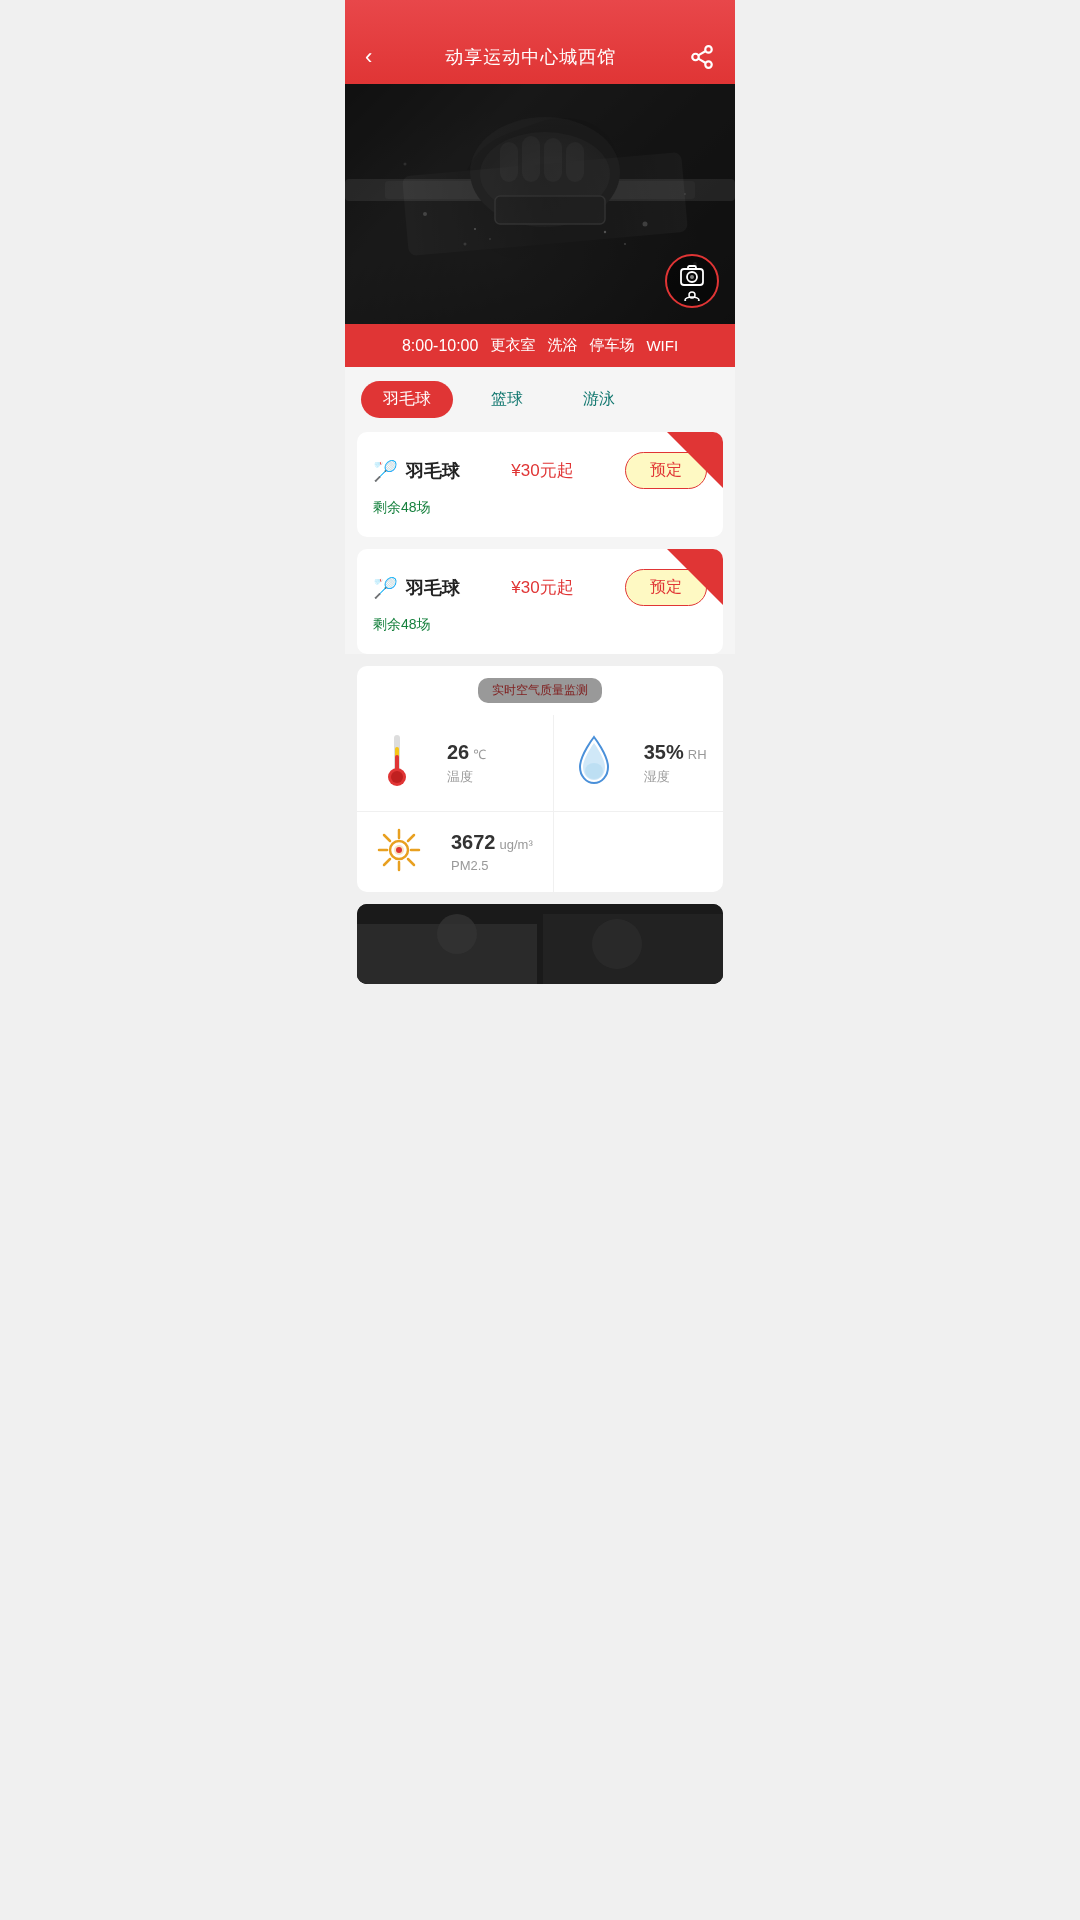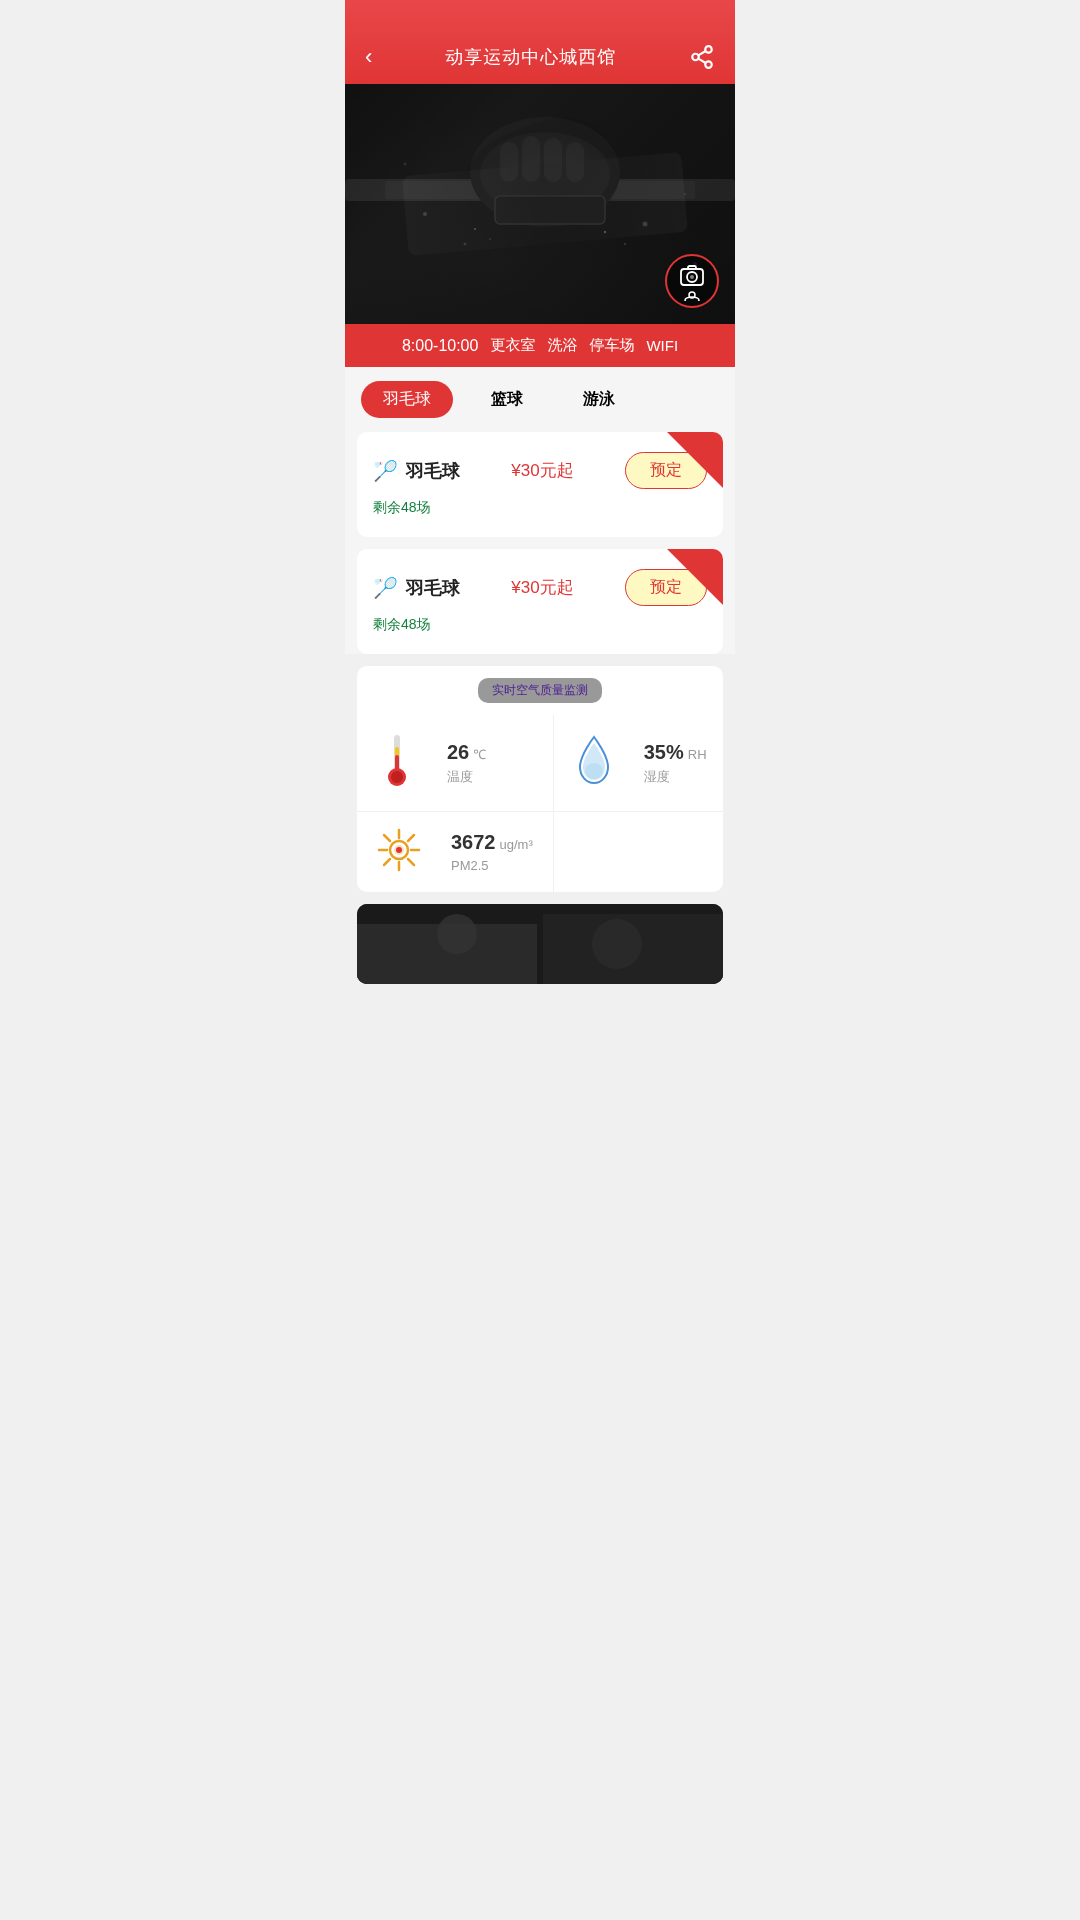--- a/index.html
+++ b/index.html
@@ -133,23 +133,22 @@
       border-radius: 20px;
       font-size: 16px;
       cursor: pointer;
     }
     .sport-tab.active {
       background: #e03535;
       color: white;
       font-weight: 500;
     }
     .sport-tab.inactive {
-      color: #000000;
+      color: #0f766e;
       background: transparent;
-      font-weight: bold;
     }
 
     
     .cards-container {
       padding: 0 12px;
       background: #f5f5f5;
       display: flex;
       flex-direction: column;
       gap: 12px;
     }
@@ -233,21 +232,21 @@
       overflow: hidden;
       position: relative;
     }
     .air-header {
       display: flex;
       justify-content: center;
       padding: 12px;
     }
     .air-header-badge {
       background: #999;
-      color: #4c1d95;
+      color: #7f1d1d;
       font-size: 12px;
       padding: 4px 14px;
       border-radius: 10px;
     }
     .air-grid {
       display: grid;
       grid-template-columns: 1fr 1fr;
     }
     .air-cell {
       padding: 16px 20px;

